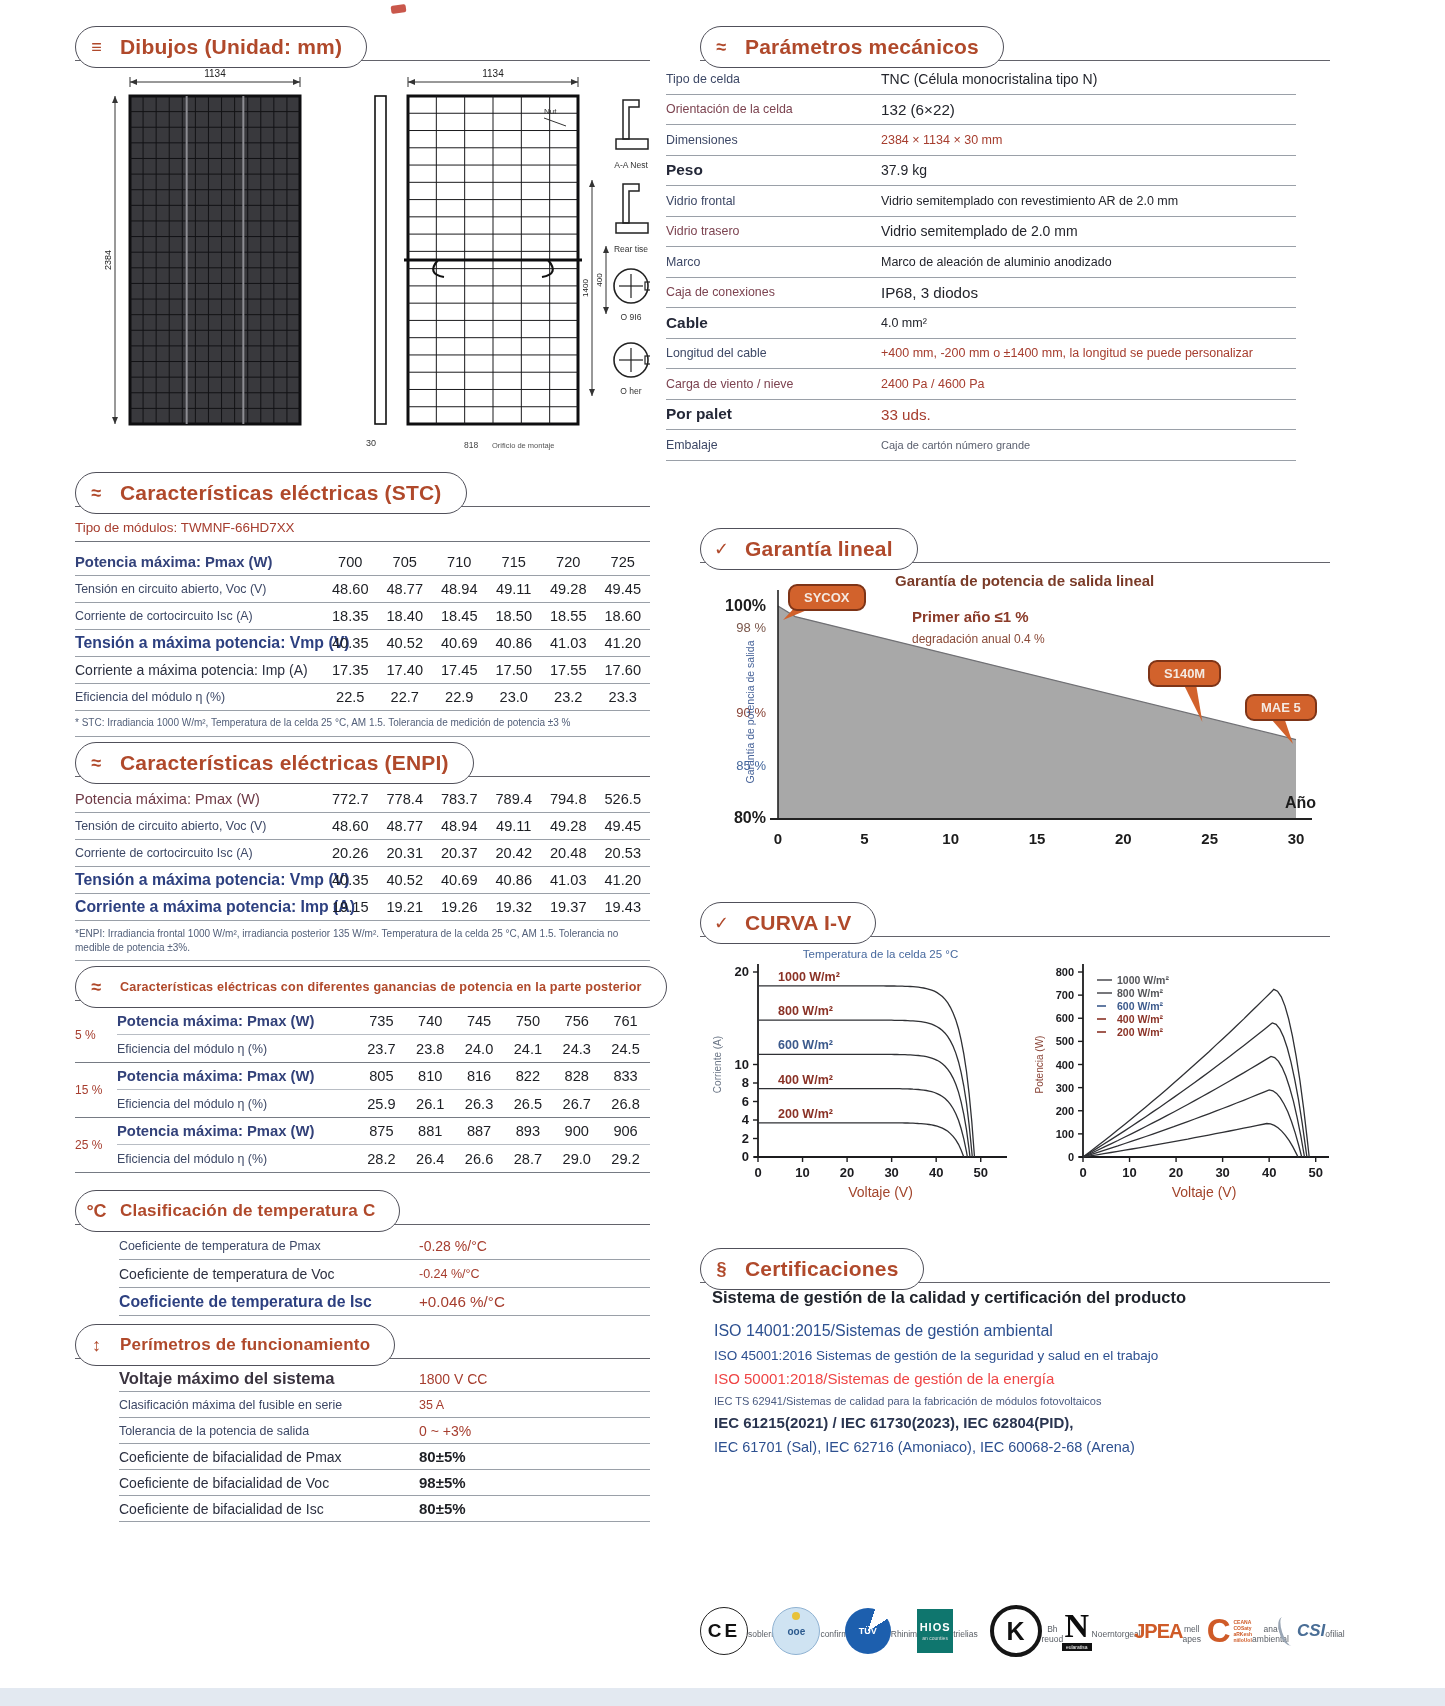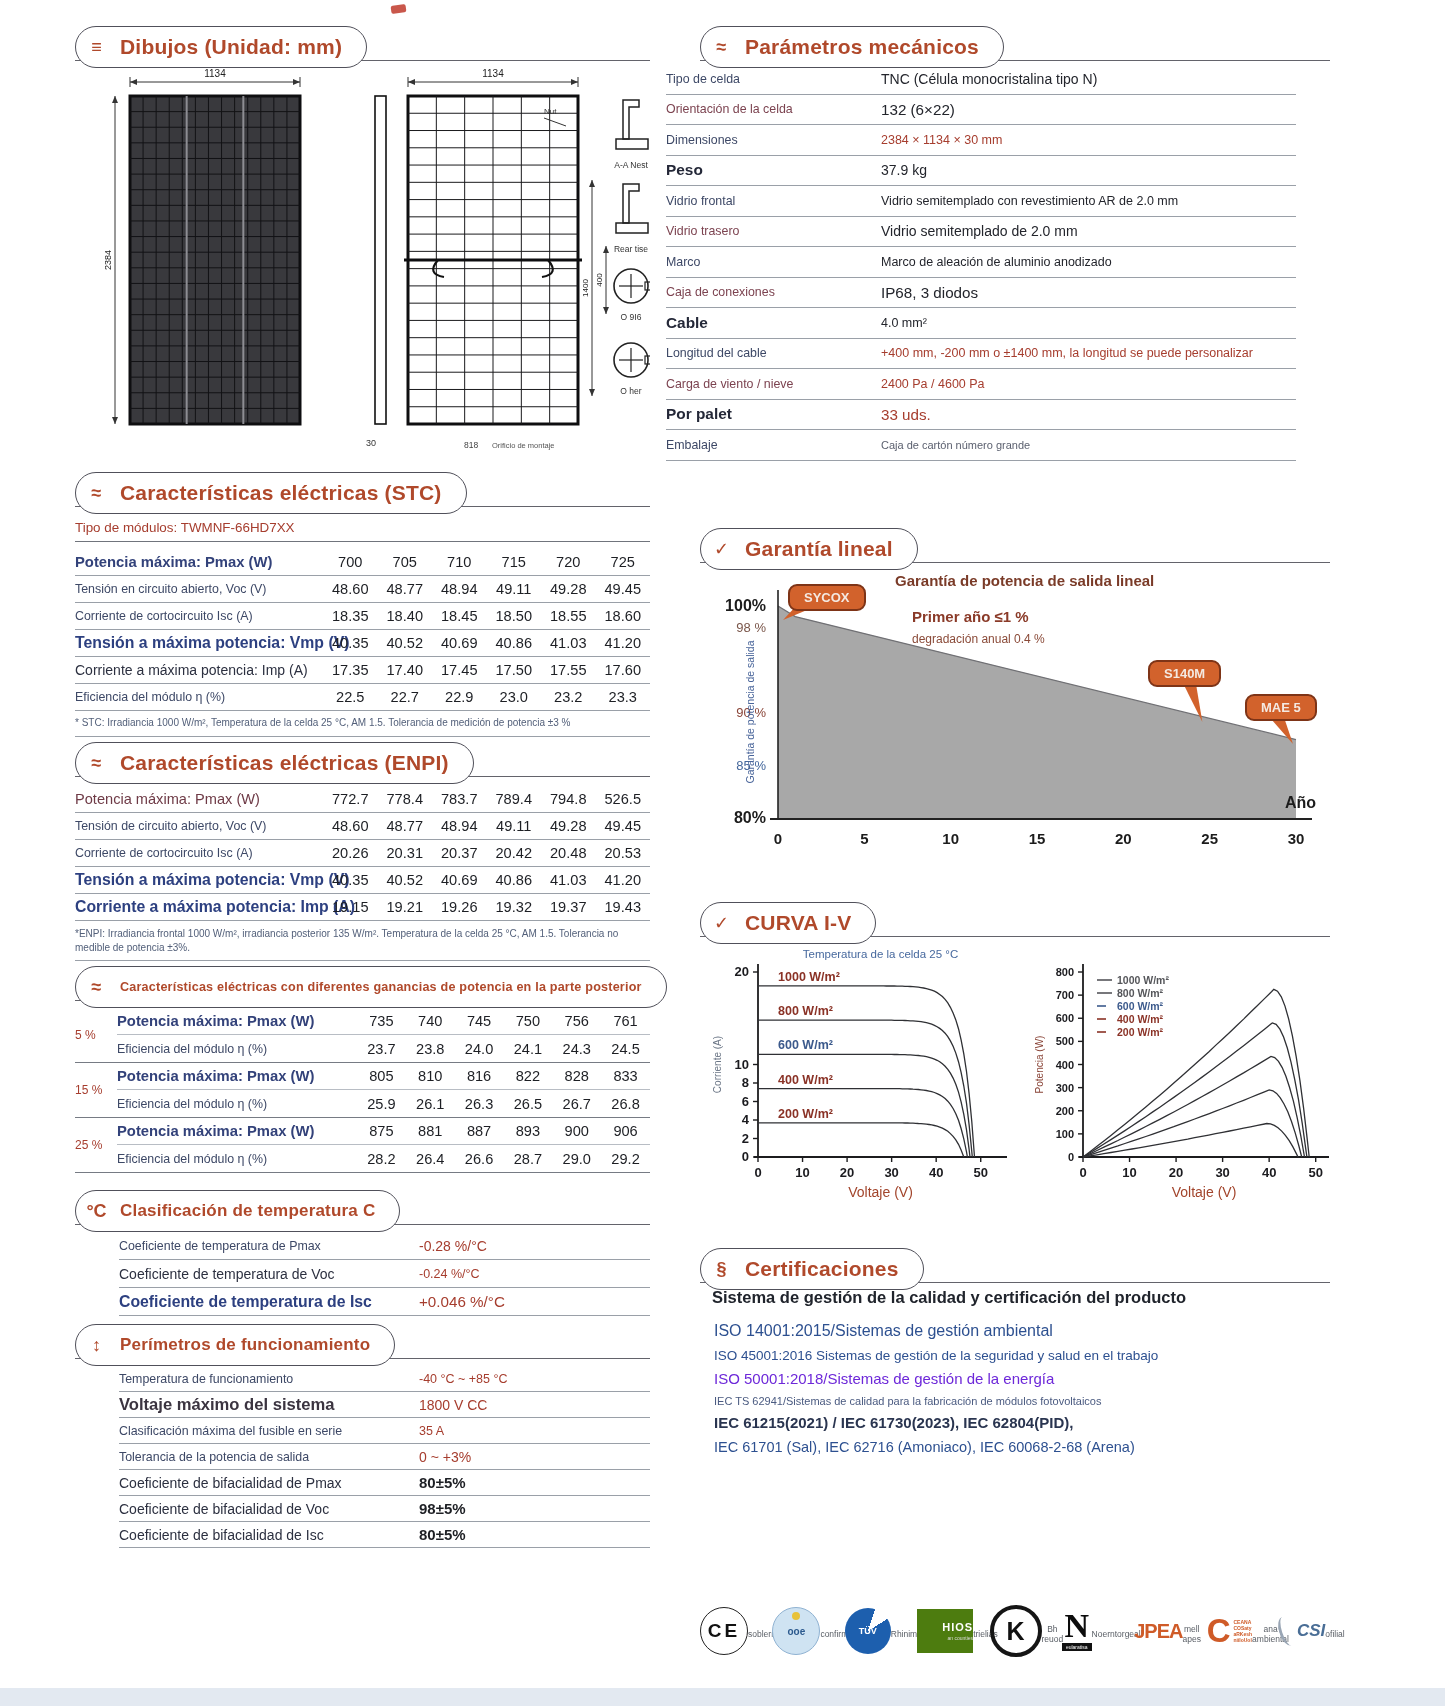--- a/index.html
+++ b/index.html
@@ -54,37 +54,37 @@
   .wnote2{position:absolute;left:212px;top:64px;font-size:12px;color:#8a4a38;}
   .badge{position:absolute;background:#d2622c;border:2px solid #7e3417;border-radius:9px;
          color:#f4e9e2;font-size:13px;font-weight:bold;padding:4px 14px;z-index:3;}
   .tail{position:absolute;width:0;height:0;border-left:6px solid transparent;border-right:6px solid transparent;
         border-top:34px solid #d2622c;z-index:2;transform-origin:top center;}
   
   .certhead{font-size:16.5px;font-weight:600;color:#20242c;}
   .cert-line{margin:5px 0;line-height:1.3;}
   .s1{font-size:13.5px;color:#2d5090;}
   .s2{font-size:16px;color:#2d5090;}
-  .s3{font-size:15px;color:#6d28d9;}
+  .s3{font-size:15px;color:#ef4444;}
   .s4{font-size:11px;color:#4a5a80;}
   .s5{font-size:15px;font-weight:600;color:#2a3550;}
   .s6{font-size:14.5px;color:#2d5090;}
   .logorow{display:flex;justify-content:space-between;align-items:flex-start;}
   .logo-box{width:66px;display:flex;flex-direction:row;align-items:center;margin-top:38px;}
   .logo-art{height:54px;display:flex;align-items:center;justify-content:center;}
   .logo-cap{font-size:8.5px;color:#5a5f66;margin-top:5px;text-align:center;}
   .circ{border-radius:50%;display:flex;align-items:center;justify-content:center;}
   .ce{width:46px;height:46px;border:1.7px solid #222;font-size:19px;font-weight:bold;letter-spacing:3px;color:#111;}
   .tuv{width:46px;height:46px;background:#cfe3f2;border:1.5px solid #8fb2d2;position:relative;
        font-size:10px;font-weight:bold;color:#2c5a8e;}
   .tuv i{position:absolute;top:4px;left:19px;width:8px;height:8px;border-radius:50%;background:#e8c23a;}
   .tuvr{width:46px;height:46px;color:#fff;font-size:9px;font-weight:bold;
         background:conic-gradient(from 18deg,#fff 0 40deg,#1d5fae 40deg 360deg);}
-  .hios{width:56px;height:44px;background:#4d7c0f;color:#fff;display:flex;flex-direction:column;
-        align-items:flex-end;justify-content:center;gap:2px;}
+  .hios{width:36px;height:44px;background:#0f766e;color:#fff;display:flex;flex-direction:column;
+        align-items:center;justify-content:center;gap:2px;}
   .hios b{font-size:11px;letter-spacing:1px;}
   .hios span{font-size:5px;color:#ddd;}
   .kmark{width:44px;height:44px;border:4px solid #151515;font-size:25px;font-weight:800;color:#111;}
   .nmark{display:flex;flex-direction:column;align-items:center;}
   .nmark b{font-family:"Liberation Serif",serif;font-size:34px;line-height:.9;color:#0c0c0c;}
   .nmark span{background:#111;color:#fff;font-size:5px;padding:1px 4px;margin-top:1px;}
   .jpea{font-size:20px;font-weight:800;color:#cf5b28;letter-spacing:-1px;}
   .csa{display:flex;align-items:center;gap:3px;}
   .csa b{font-size:33px;font-weight:800;color:#cf5b28;line-height:.9;}
   .csa .lines{display:flex;flex-direction:column;}
@@ -444,24 +444,20 @@
 
 <div class="sechead md" style="left:75px;top:1320px;width:575px">
   <span class="rule"></span>
   <span class="cap">
     <span class="hicon">↕</span>
     <span class="htitle">Perímetros de funcionamiento</span>
   </span>
 </div>
 <div class="abs wide op" style="left:75px;top:1366px;width:575px">
     <div class="trow kv">
-      <span class="tlabel lab0">Temperatura de funcionamiento</span>
-      <span class="tvalue rd sm">-40 °C ~ +85 °C</span>
-    </div>
-    <div class="trow kv">
       <span class="tlabel lab4">Voltaje máximo del sistema</span>
       <span class="tvalue rd">1800 V CC</span>
     </div>
     <div class="trow kv">
       <span class="tlabel lab0">Clasificación máxima del fusible en serie</span>
       <span class="tvalue rd sm">35 A</span>
     </div>
     <div class="trow kv">
       <span class="tlabel lab0">Tolerancia de la potencia de salida</span>
       <span class="tvalue rd">0 ~ +3%</span>

